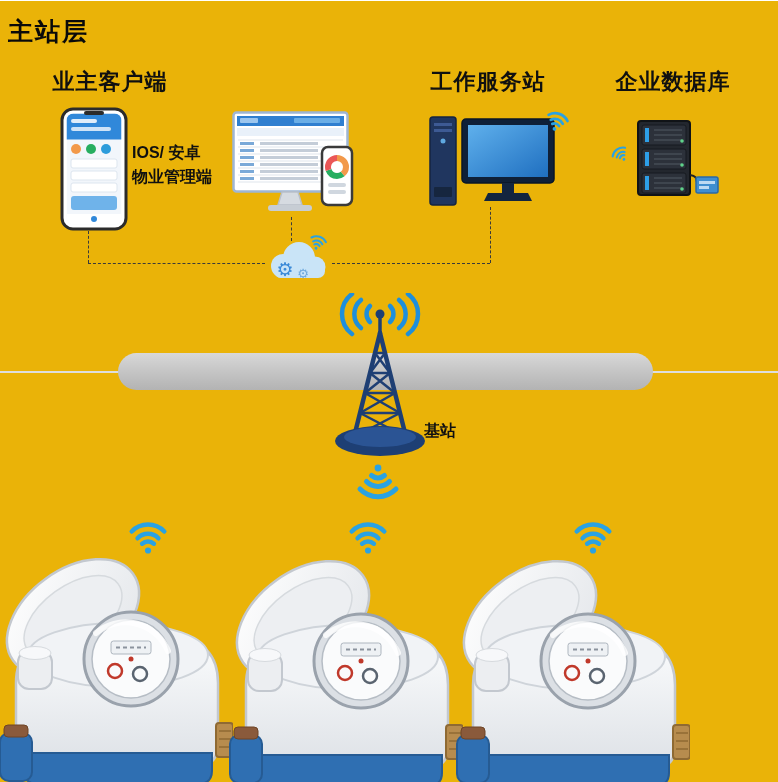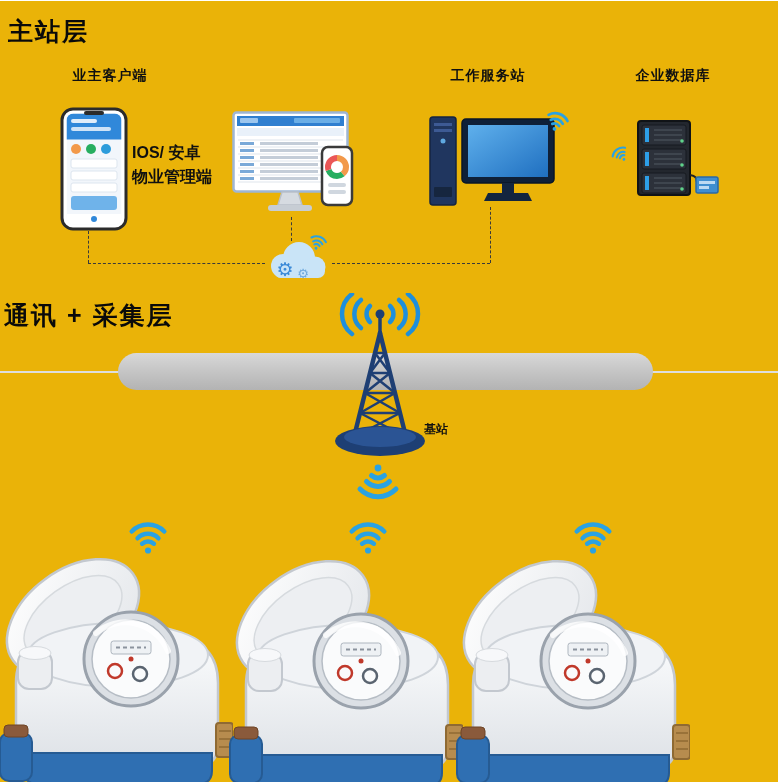--- a/index.html
+++ b/index.html
@@ -1,29 +1,29 @@
 <!DOCTYPE html>
 <html><head>
 <meta charset="utf-8">
 <style>
   * { margin:0; padding:0; box-sizing:border-box; }
   html,body { background:#ffffff; }
   body { font-family:"Liberation Sans","DejaVu Sans",sans-serif; color:#111; }
   .canvas { position:relative; width:778px; height:782px; background:#eab308; overflow:hidden; margin:1px auto; }
   .abs { position:absolute; }
   .layer-title { position:absolute; font-size:25px; font-weight:bold; color:#0a0a0a; letter-spacing:2px; z-index:5; }
-  .col-label { position:absolute; width:120px; text-align:center; font-size:14px; font-weight:bold; color:#101010; letter-spacing:1px; }
+  .col-label { position:absolute; width:120px; text-align:center; font-size:22px; font-weight:bold; color:#101010; letter-spacing:1px; }
   .note { position:absolute; font-size:16px; font-weight:bold; line-height:1.5; color:#101010; }
   .dash-v { position:absolute; width:0; border-left:1px dashed #3a3a3a; }
   .dash-h { position:absolute; height:0; border-top:1px dashed #3a3a3a; }
   .bus-line { position:absolute; left:0; top:370px; width:778px; height:2px; background:#dedede; z-index:0; }
   .bus-bar { position:absolute; left:118px; top:352px; width:535px; height:37px; border-radius:19px;
              background:linear-gradient(180deg,#d8d8d8 0%,#c3c3c3 55%,#b3b3b3 100%); z-index:1; }
   .tower-svg { position:absolute; left:305px; top:292px; width:150px; height:170px; z-index:2; }
-  .bs-label { position:absolute; left:424px; top:420px; font-size:12px; font-weight:bold; z-index:3; }
+  .bs-label { position:absolute; left:424px; top:420px; font-size:16px; font-weight:bold; z-index:3; }
   .wifi { position:absolute; width:44px; height:38px; }
   .wifi-down { position:absolute; left:354px; top:462px; width:48px; height:42px; transform:rotate(180deg); }
   .meter { position:absolute; width:235px; height:235px; }
   svg text { font-family:"DejaVu Sans",sans-serif; }
 </style>
 </head>
 <body>
 
 <div class="canvas">
 
@@ -216,21 +216,20 @@
       <circle cx="21" cy="33" r="12"></circle>
       <circle cx="37" cy="25" r="16"></circle>
       <circle cx="53" cy="34" r="10.5"></circle>
       <rect x="12" y="31" width="51" height="14" rx="7"></rect>
     </g>
     <text x="23" y="43" font-size="19" fill="#3b8ad8" text-anchor="middle">⚙</text>
     <text x="41" y="45" font-size="13" fill="#6fa9dd" text-anchor="middle">⚙</text>
     <use href="#wifi-art" transform="translate(46,0) scale(0.42) rotate(18 24 21)"></use>
   </svg>
 
-  <div class="layer-title" style="left:4px;top:298px">通讯 + 采集层</div>
 
   <div class="bus-line"></div>
   <div class="bus-bar"></div>
 
   <svg class="tower-svg" viewBox="0 0 150 170">
     <g fill="none" stroke="#1e8fdc" stroke-width="4.5" stroke-linecap="round">
       <path d="M65 13 A11 11 0 0 0 65 29"></path>
       <path d="M56 7 A18 18 0 0 0 56 35"></path>
       <path d="M47 1 A25 25 0 0 0 47 41"></path>
       <path d="M85 13 A11 11 0 0 1 85 29"></path>

